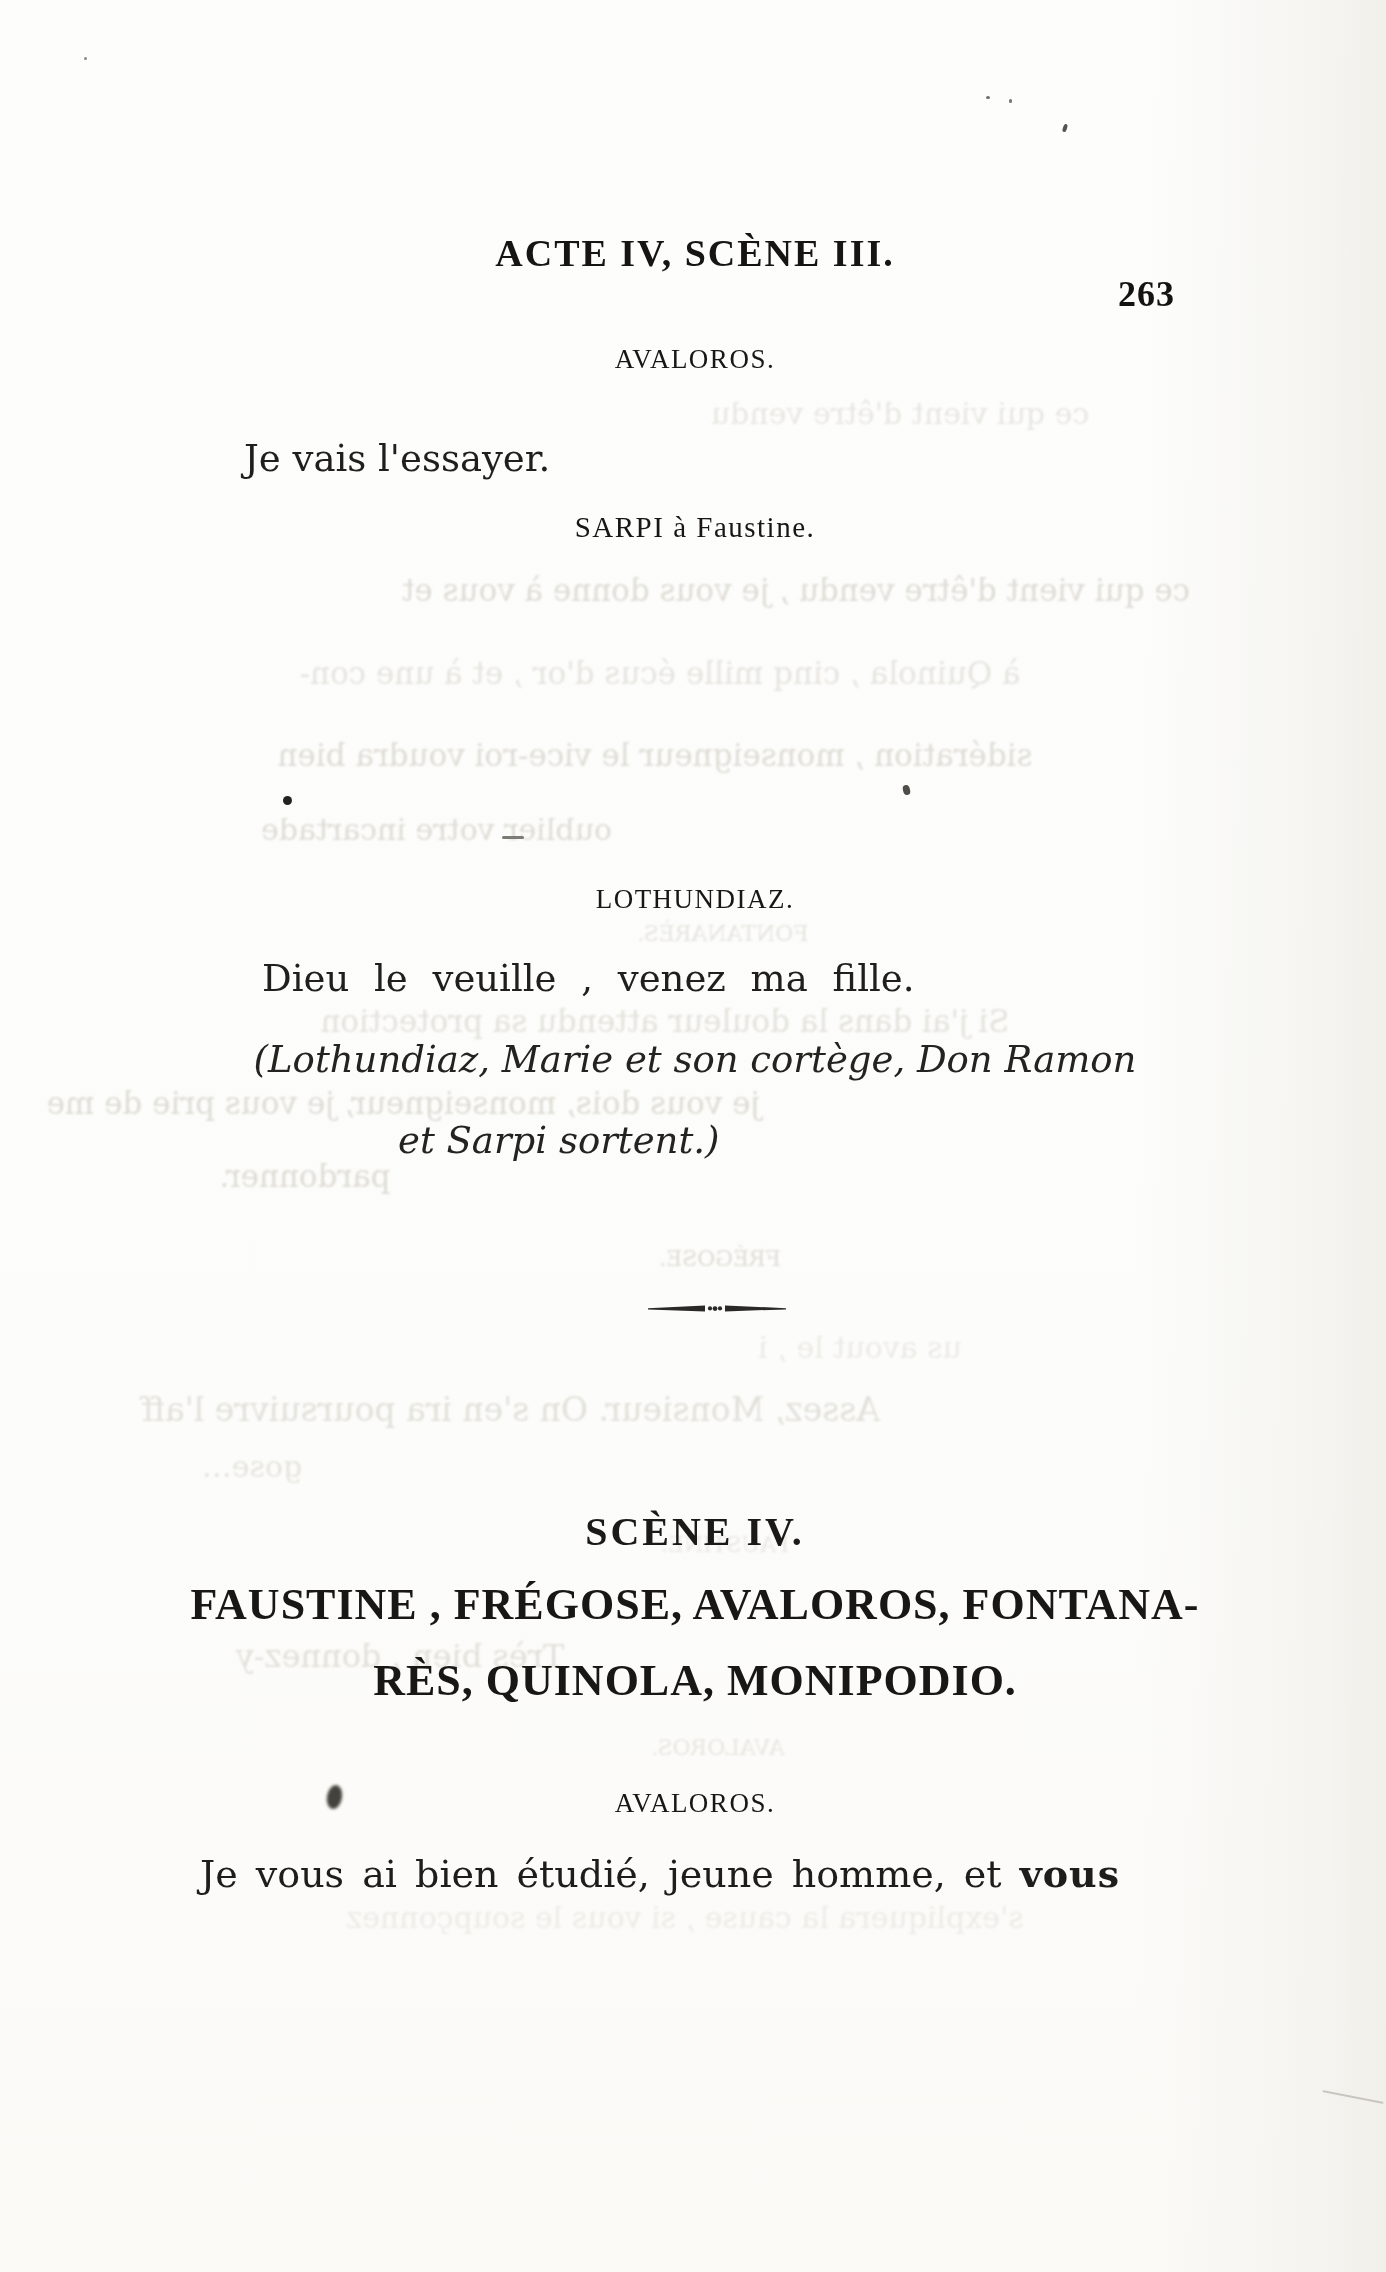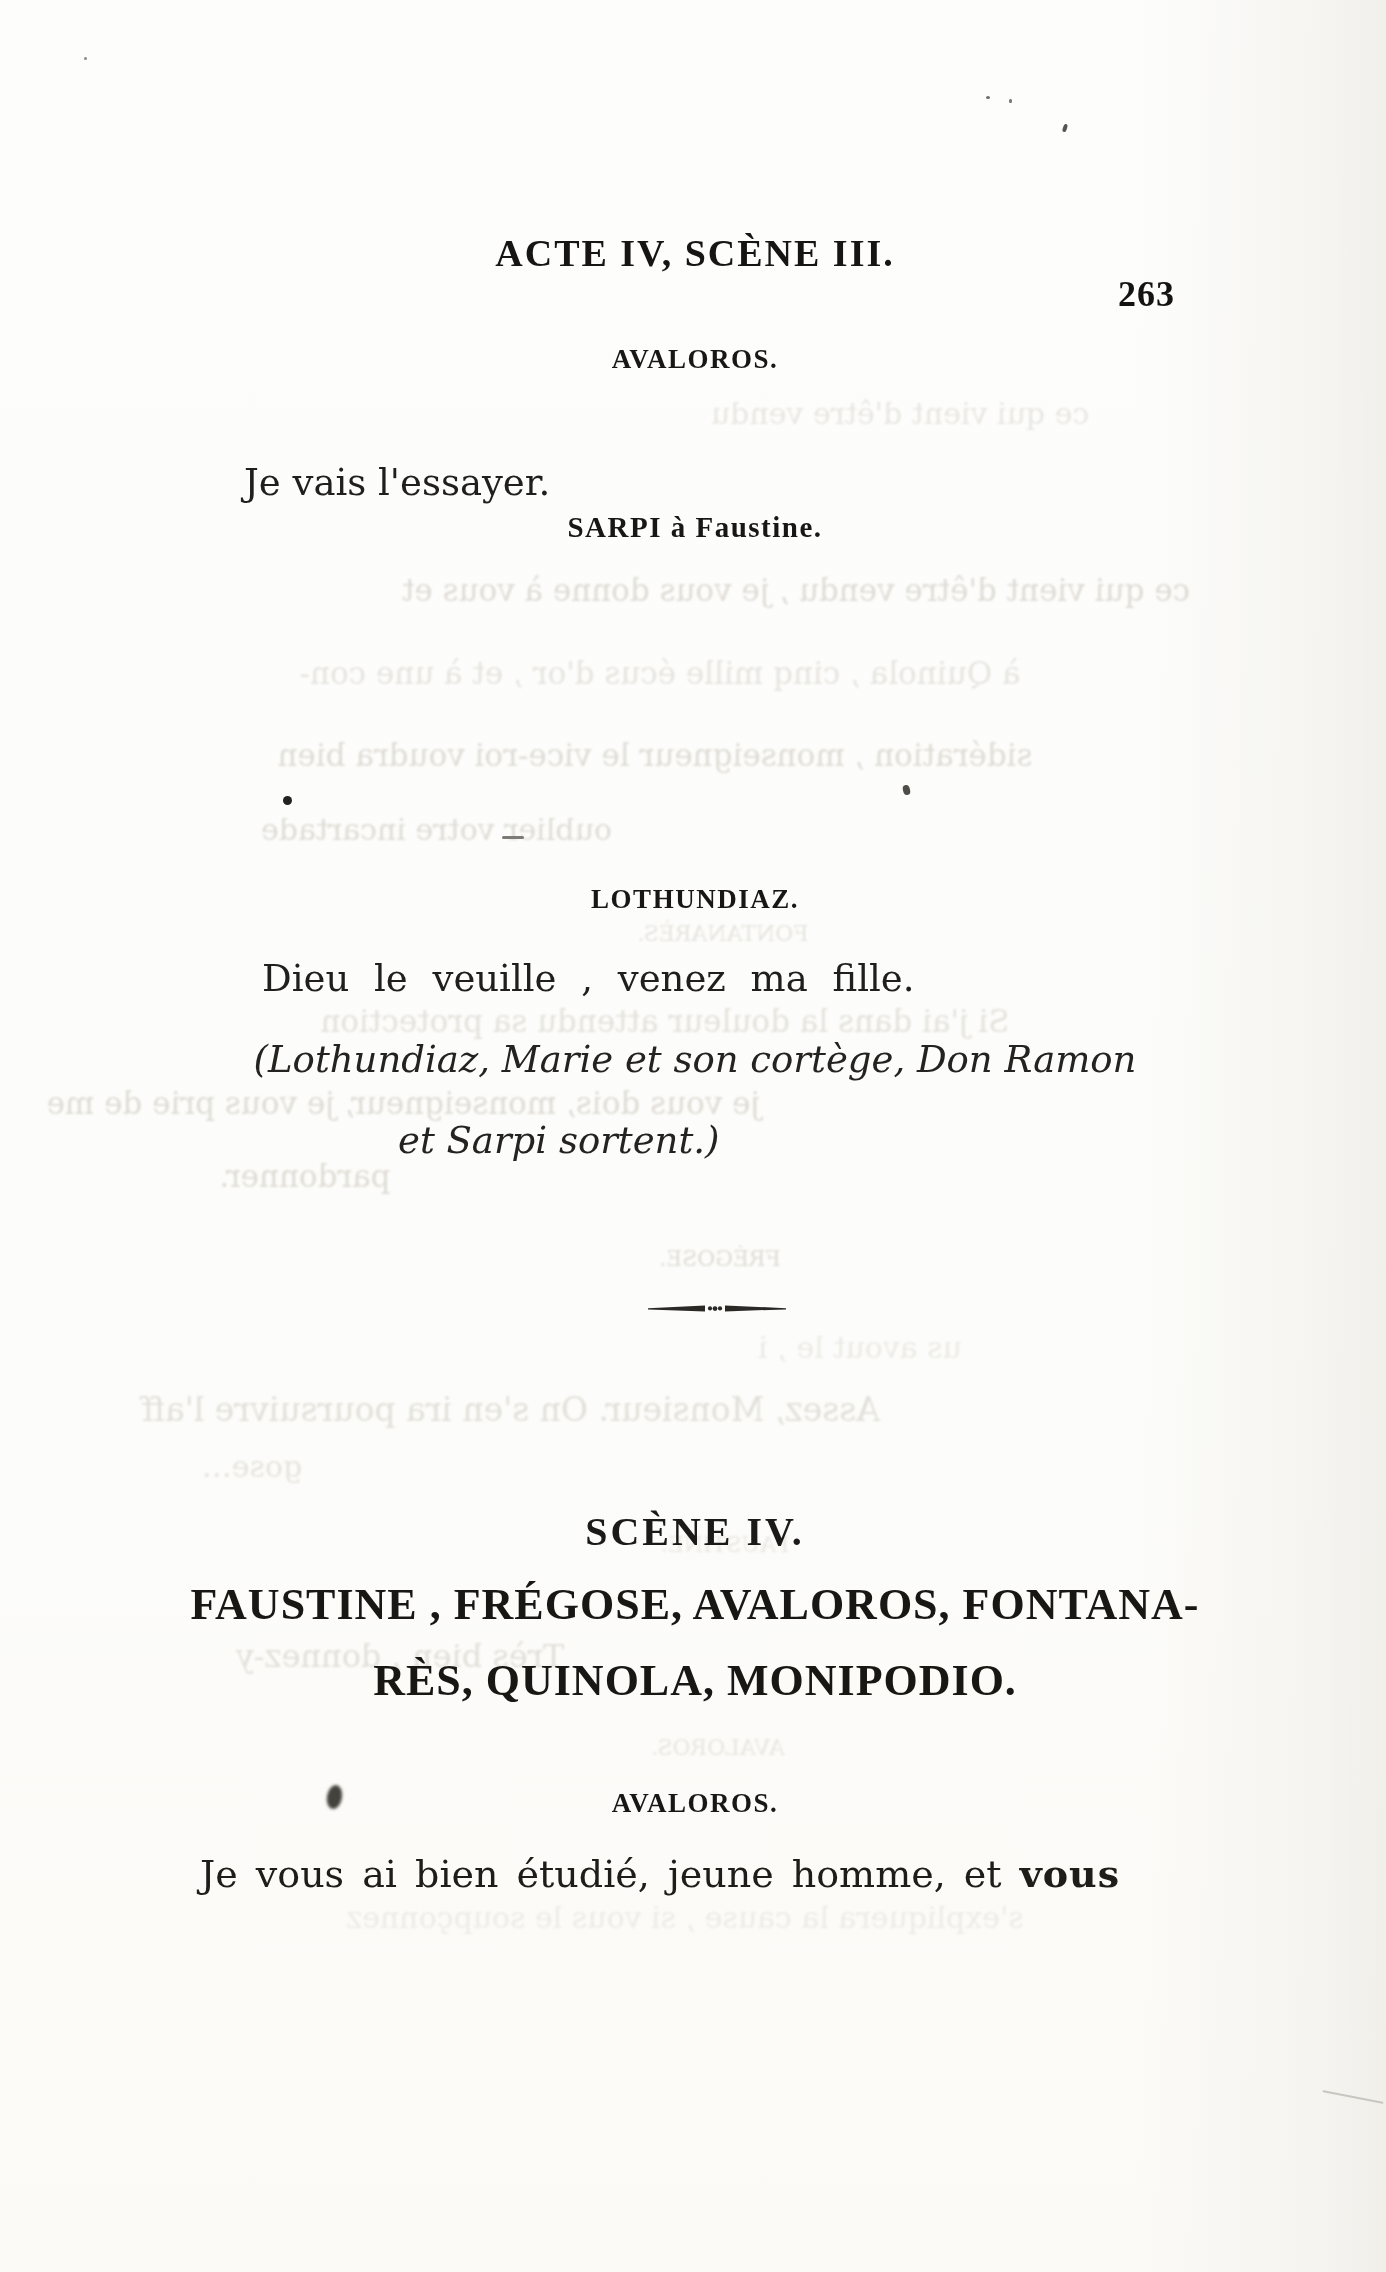--- a/index.html
+++ b/index.html
@@ -20,30 +20,30 @@
   
   .running-head{
     top:231px;font-family:"Liberation Serif", serif;font-weight:bold;
     font-size:38px;letter-spacing:2px;color:#161513;
   }
   .page-num{
     top:237px;left:1118px;font-family:"Liberation Serif", serif;font-weight:bold;
     font-size:36px;letter-spacing:1px;color:#141312;margin-top:36px;
   }
   .speaker{
-    font-family:"Liberation Serif", serif;font-weight:bold;
+    font-family:"Liberation Serif", serif;font-weight:normal;
     font-size:27px;letter-spacing:1.5px;color:#181715;
   }
   .sp1{top:344px;}
   .sp-sarpi{top:511px;font-size:29px;}
   .sp-loth{top:884px;}
   .sp-aval2{top:1788px;}
   
   .body-line{font-size:37px;color:#201f1c;}
-  .je-vais{top:437px;left:244px;margin-top:24px;}
+  .je-vais{top:437px;left:244px;}
   .para{top:604px;left:188px;width:960px;line-height:78px;}
   .para .indent{display:inline-block;width:46px;}
   .ital{font-style:italic;}
   .dieu{top:957px;left:262px;word-spacing:13px;}
   .stage1{top:1038px;font-style:italic;font-size:37px;color:#24231f;}
   .stage2{top:1119px;left:398px;font-style:italic;font-size:37px;color:#24231f;}
   
   .divider{top:1301px;left:648px;width:138px;height:14px;}
   
   .scene-head{

